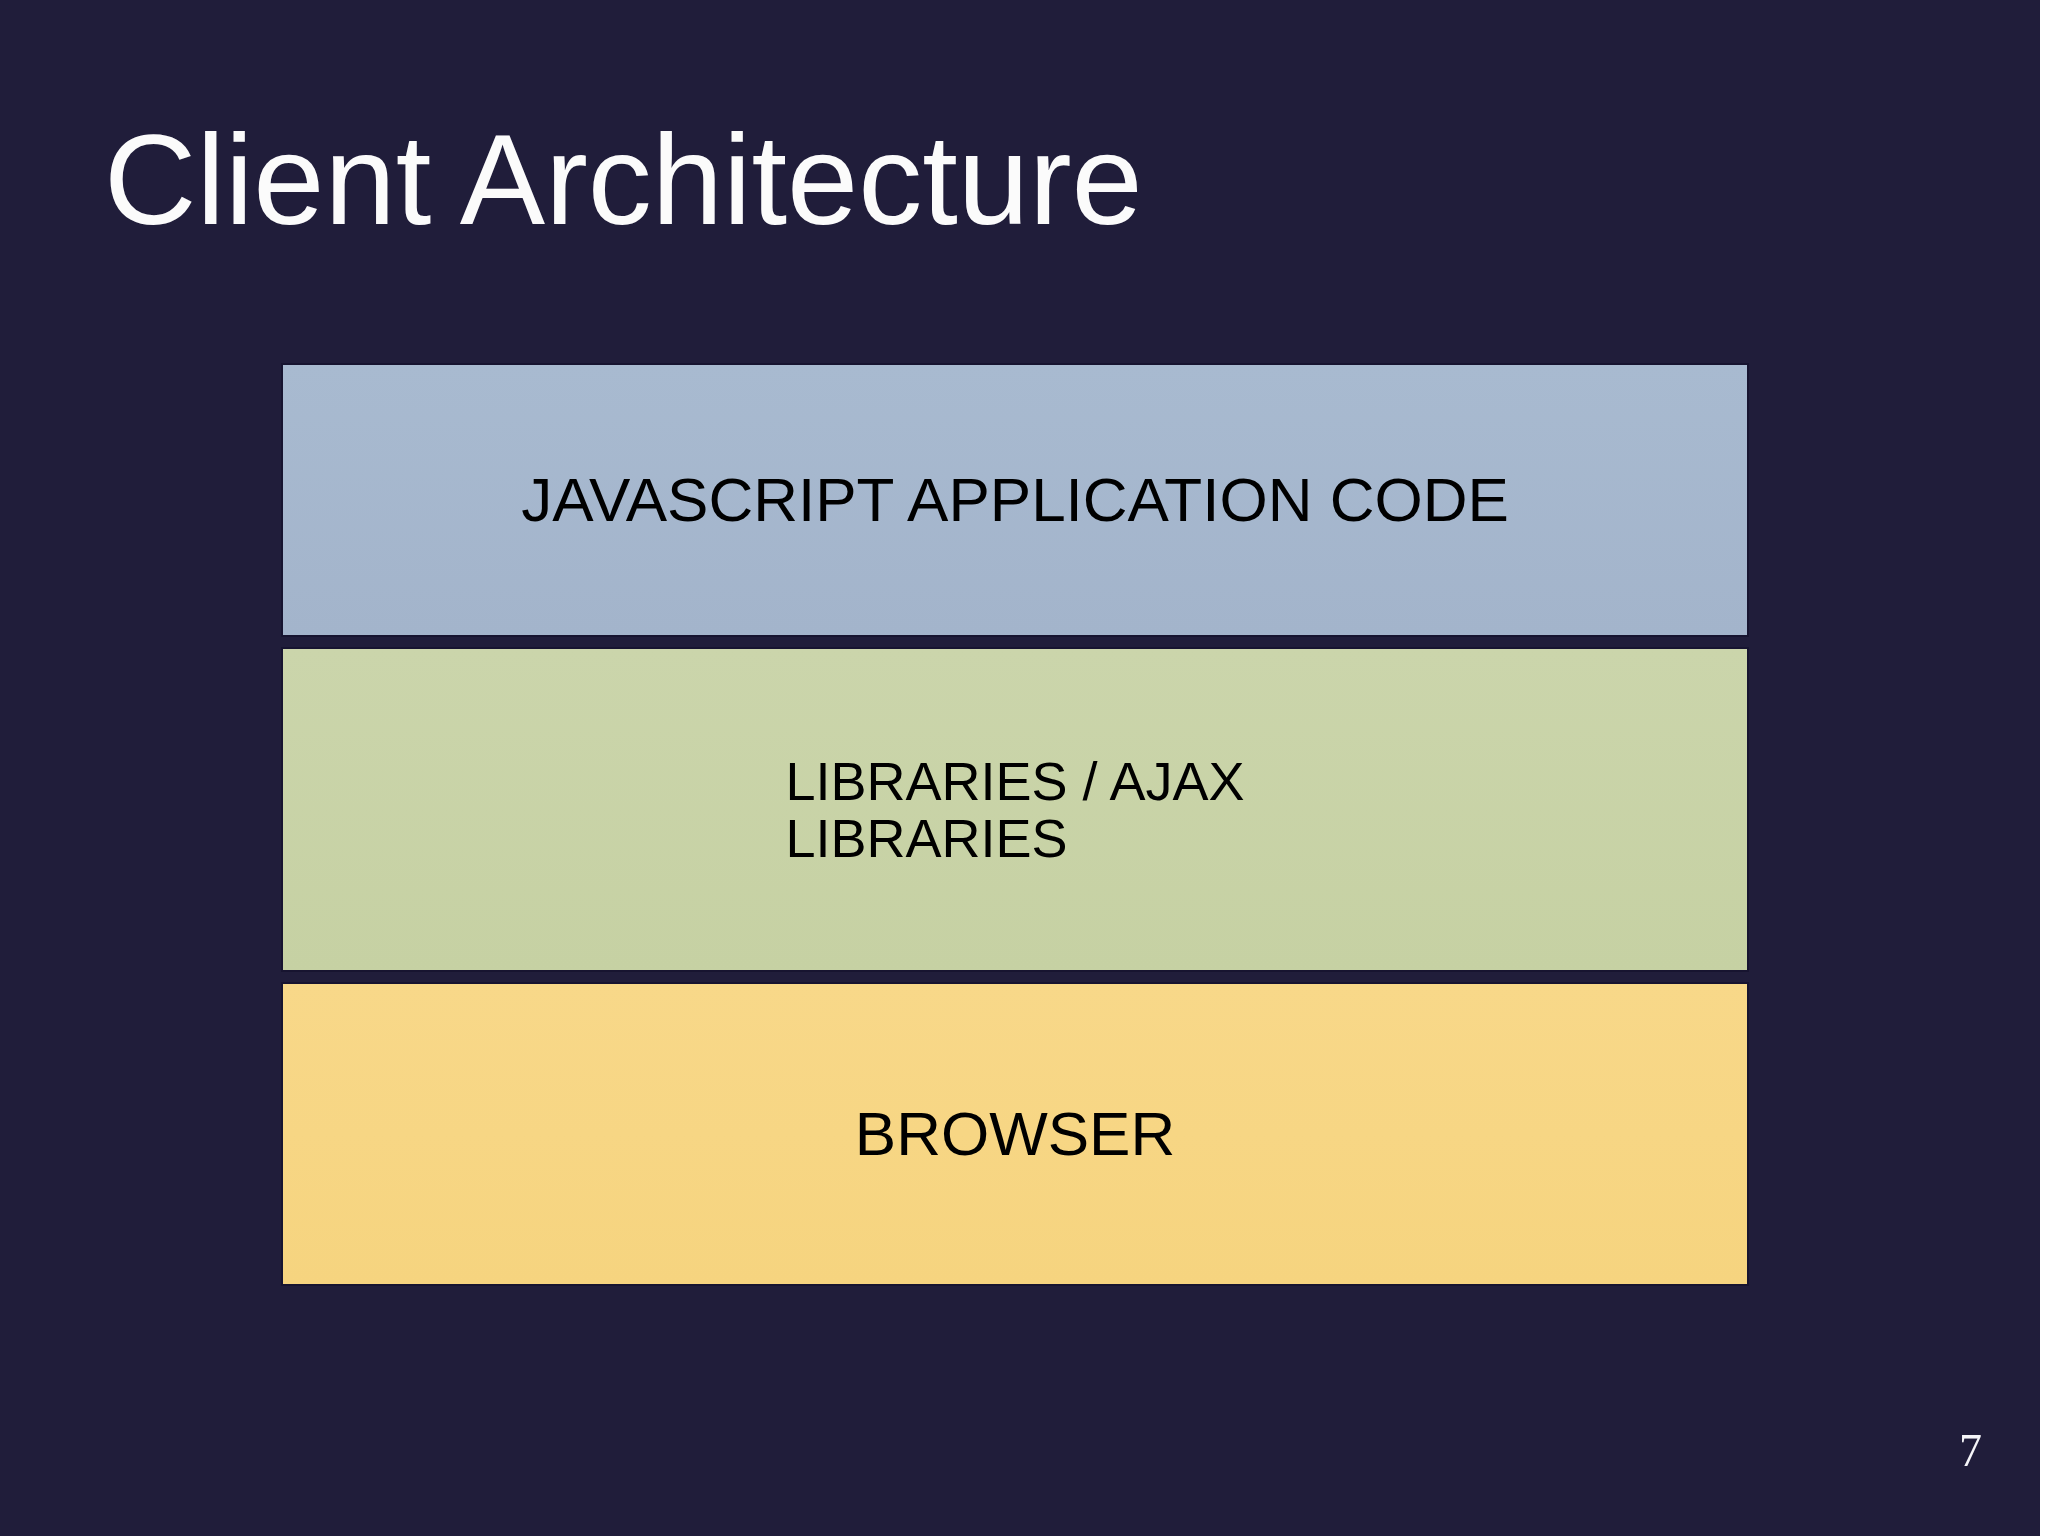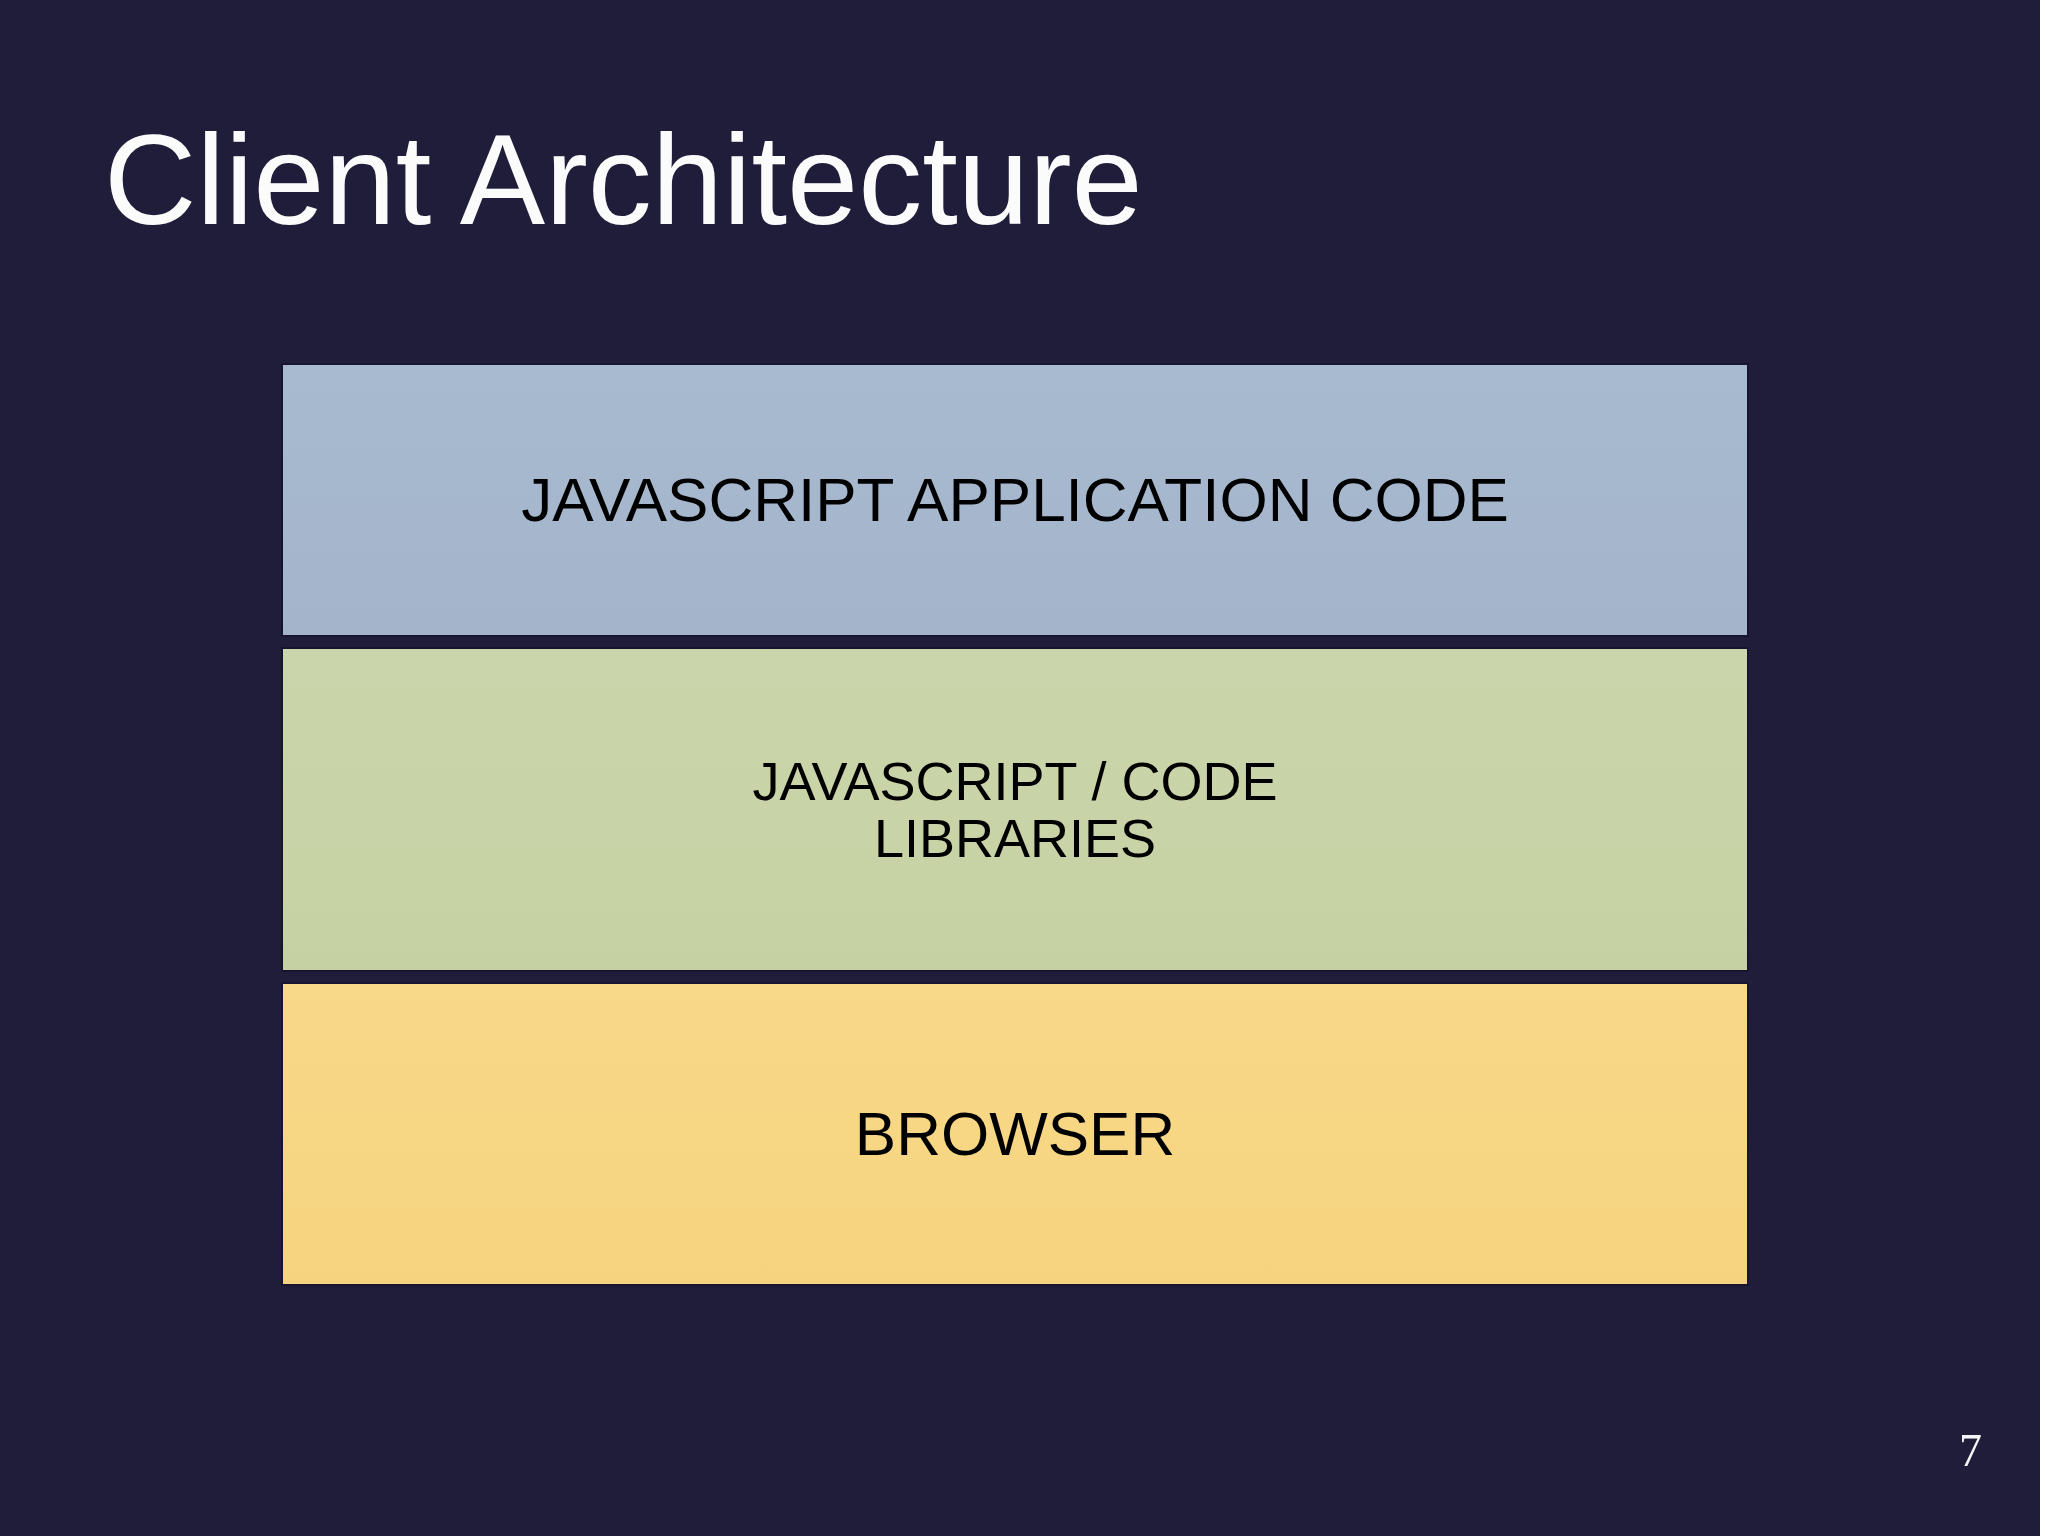--- a/index.html
+++ b/index.html
@@ -57,21 +57,20 @@
     margin-bottom: 10px;
   }
   .layer-browser {
     height: 304px;
     background: linear-gradient(180deg, #f8d889 0%, #f6d47f 100%);
   }
   .layer-label {
     font-size: 62px;
     line-height: 1.15;
     color: #000000;
-    text-align: center;
     white-space: pre-line;
     letter-spacing: 0;
   }
   .layer-libs .layer-label {
     font-size: 54px;
     line-height: 1.05;
   }
   .page-number {
     position: absolute;
     right: 58px;
@@ -89,21 +88,21 @@
 
   <h1 class="title">Client Architecture</h1>
 
   <div class="stack">
 
     <div class="layer layer-app">
       <span class="layer-label">JAVASCRIPT APPLICATION CODE</span>
     </div>
 
     <div class="layer layer-libs">
-      <span class="layer-label">JAVASCRIPT / CODE
+      <span class="layer-label">LIBRARIES / AJAX
 LIBRARIES</span>
     </div>
 
     <div class="layer layer-browser">
       <span class="layer-label">BROWSER</span>
     </div>
 
   </div>
 
   <div class="page-number">7</div>

